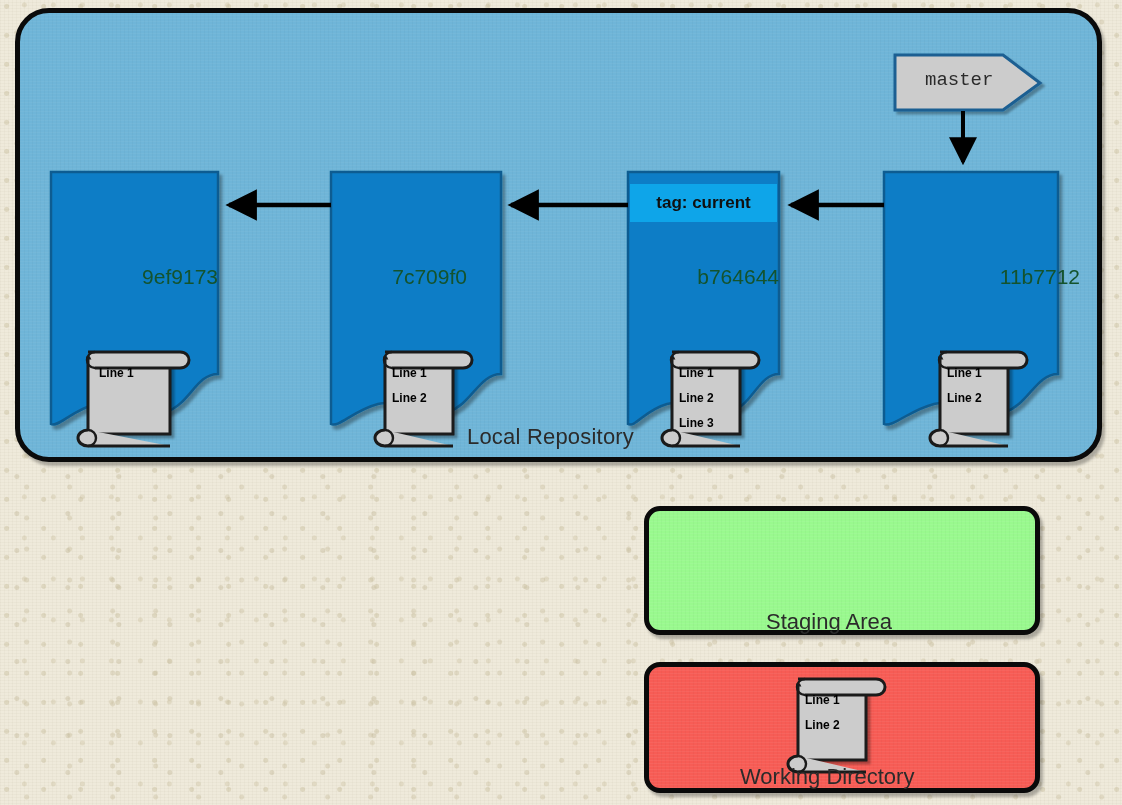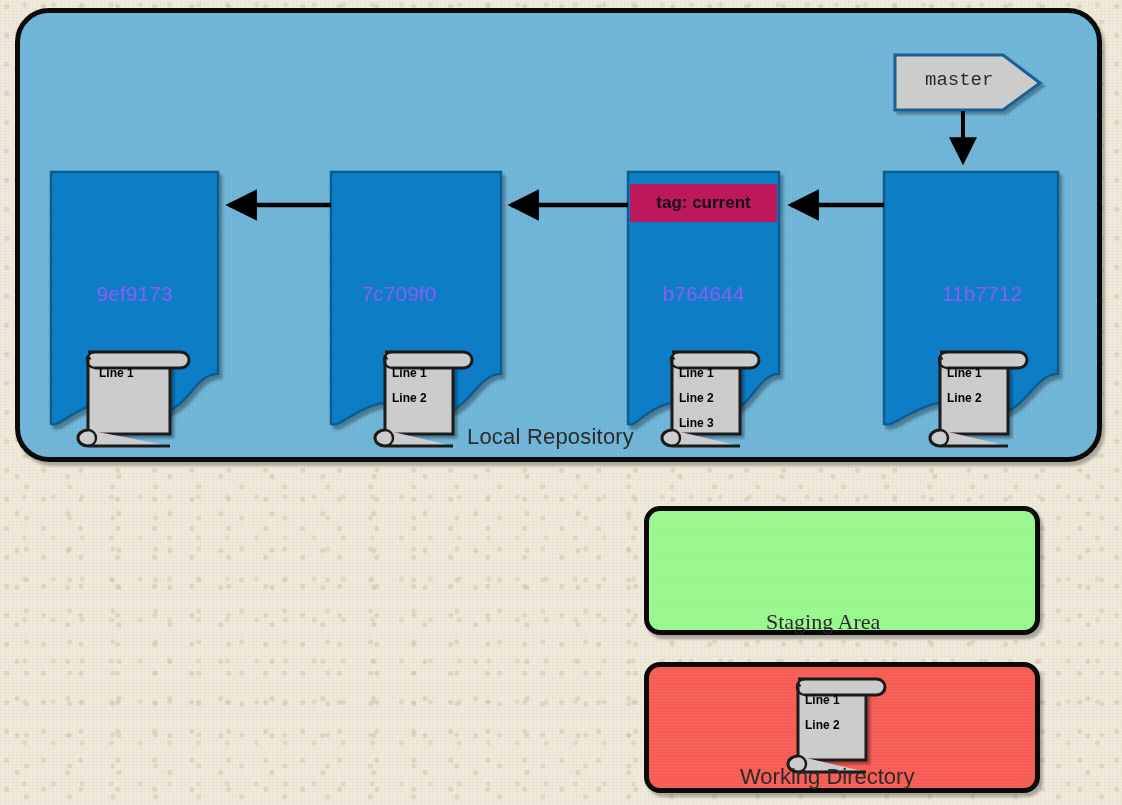--- a/index.html
+++ b/index.html
@@ -58,32 +58,32 @@
   #local-repo-label {
     left: 467px; top: 424px;
     font-size: 22px;
     color: #2b2b2b;
     letter-spacing: 0.2px;
     text-align: center;
   }
   .commit-hash {
     position: absolute;
     width: 100%;
-    text-align: center;
-    top: 110px;
+    text-align: right;
+    top: 93px;
     font-size: 21px;
-    color: #8b5cf6;
+    color: #14532d;
     pointer-events: none;
   }
   
   #tag-current {
     position: absolute;
     left: 630px; top: 184px;
     width: 147px; height: 38px;
-    background: #be185d;
+    background: #0ea5e9;
     display: flex;
     align-items: center;
     justify-content: center;
     font-size: 17px;
     font-weight: bold;
     color: #101010;
     box-sizing: border-box;
   }
   #master-text {
     left: 925px; top: 69px;
@@ -270,16 +270,16 @@
 Line 2
 Line 3</div>
 <div class="scroll-lines" style="left: 947px; top: 361px; z-index: 4;">Line 1
 Line 2</div>
 <div class="scroll-lines" style="left: 805px; top: 688px; z-index: 4;">Line 1
 Line 2</div>
 
 <div class="txt" id="local-repo-label" style="z-index: 4;">Local Repository</div>
 
 <div id="staging-area" style="z-index: 2;"></div>
-<div class="txt" id="staging-label" style="z-index: 4; font-family: Liberation Serif, serif;">Staging Area</div>
+<div class="txt" id="staging-label" style="z-index: 4;">Staging Area</div>
 
 <div id="working-dir" style="z-index: 2;"></div>
 <div class="txt" id="working-label" style="z-index: 4;">Working Directory</div>
 
 </body></html>

